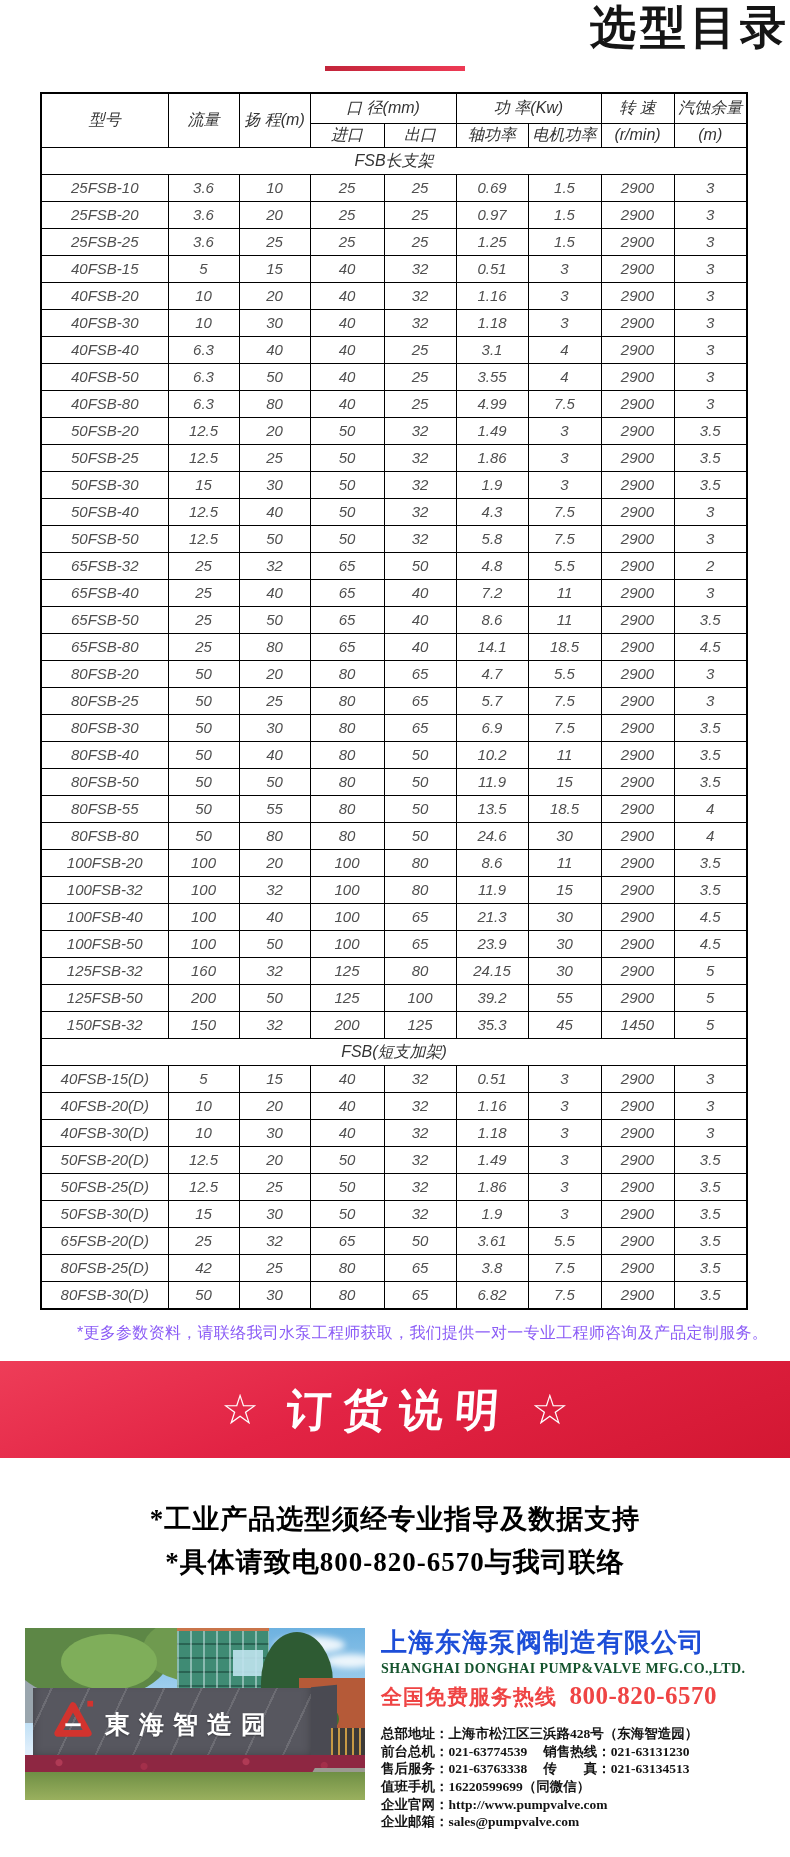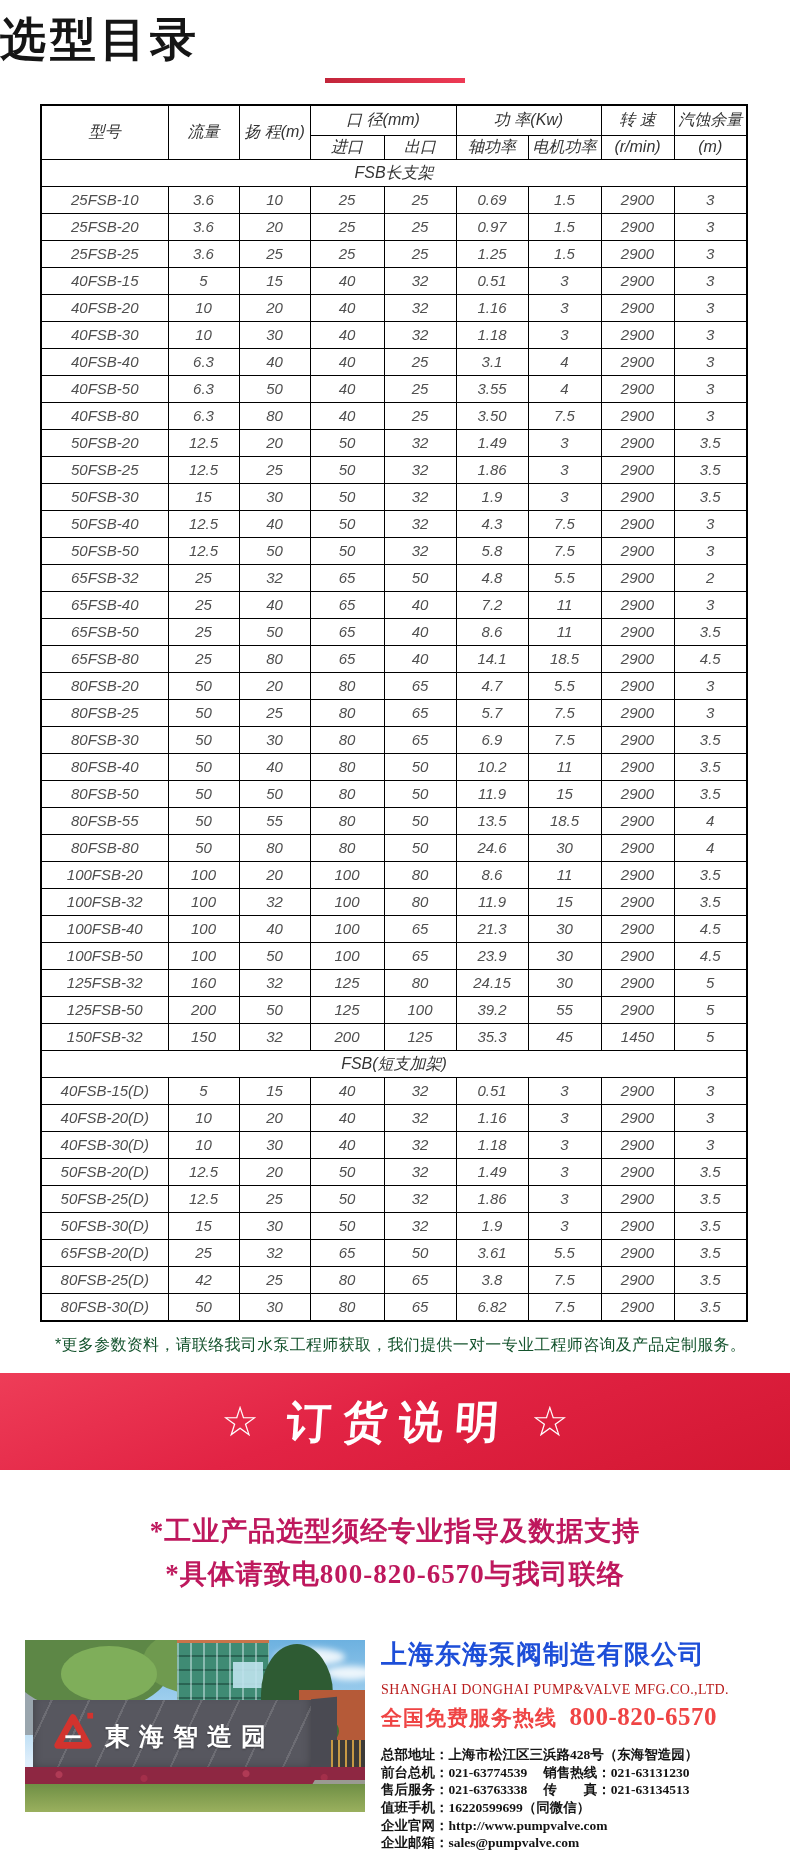--- a/index.html
+++ b/index.html
@@ -1,46 +1,46 @@
 <!DOCTYPE html>
 <html><head>
 <meta charset="utf-8">
 <style>
   html,body { margin:0; padding:0; }
   body {
     width:790px; height:1857px; background:#ffffff; overflow:hidden; position:relative;
     font-family:"Liberation Sans", sans-serif;
   }
   
-  .page-title { text-align:left; padding-top:12px; font-size:46px; font-weight:900;
+  .page-title { text-align:right; padding-top:0; font-size:46px; font-weight:900;
     color:#151515; letter-spacing:4px; line-height:1.18; }
   .title-underline { width:140px; height:5px; margin:12px auto 0;
     background:linear-gradient(90deg,#c2253a,#ee3a55); }
   
   .catalog-table { width:703px; margin:21px 0 0 40px; border-collapse:collapse;
     table-layout:fixed; border:2px solid #000;font-style:italic; }
   .catalog-table th, .catalog-table td { border:1px solid #000; text-align:center;
     padding:0; font-weight:400; font-size:15px; color:#4f4f4f; height:26px; line-height:1.05;
     overflow:hidden; white-space:nowrap; }
   .catalog-table thead th { font-size:16px; color:#333; }
   .catalog-table thead tr.hrow1 th { height:29px; }
   .catalog-table thead tr.hrow2 th { height:23px; }
   .catalog-table .section-row td { font-size:16px; color:#333; height:26px; }
   
-  .footnote { margin:13px 0 0 55px; font-size:16px; color:#14532d; letter-spacing:0.3px; }
+  .footnote { margin:13px 0 0 55px; font-size:16px; color:#8b5cf6; letter-spacing:0.3px;text-align:center; }
   
   .order-banner { margin-top:17px; height:97px;
     background:linear-gradient(160deg,#ee3d58 0%, #e22344 45%, #d31732 100%);
     display:flex; align-items:center; justify-content:center; }
   .order-banner .star { color:#fff; font-size:42px; margin:0 20px; line-height:1; }
   .order-banner .order-title { color:#fff; font-size:44px; font-weight:900;
     letter-spacing:12px; transform:skewX(-4deg); line-height:1; padding-left:8px; }
   
   .notices { margin-top:40px; }
-  .notice { text-align:center; color:#be185d; font-size:27px; font-weight:800;
+  .notice { text-align:center; color:#000000; font-size:27px; font-weight:800;
     line-height:43px; font-family:"Liberation Serif", serif; letter-spacing:1px; }
   
   .footer { display:flex; margin:44px 0 0 25px; }
   .photo { width:340px; height:172px; position:relative; overflow:hidden; flex:none; background:#bcd9ee; }
   .photo * { position:absolute; }
   .sky { left:0; top:0; width:100%; height:100%;
     background:linear-gradient(180deg,#6db1e0 0%,#a8d4f0 42%,#ddeefb 70%,#e8f3fb 100%); }
   .cloud { background:rgba(255,255,255,0.85); border-radius:50%; filter:blur(3px); }
   .cloud.c1 { left:250px; top:8px; width:70px; height:18px; }
   .cloud.c2 { left:300px; top:26px; width:50px; height:14px; }
@@ -76,22 +76,22 @@
     background-image:radial-gradient(circle at 10% 40%, #b03a55 0 3px, transparent 4px),
       radial-gradient(circle at 35% 60%, #a32f4a 0 3px, transparent 4px),
       radial-gradient(circle at 65% 35%, #b03a55 0 3px, transparent 4px),
       radial-gradient(circle at 88% 55%, #a32f4a 0 3px, transparent 4px); }
   .grass { left:0; top:144px; width:100%; height:28px;
     background:linear-gradient(180deg,#6f8f45,#9ab05e); }
   .drive { right:-10px; top:140px; width:70px; height:34px; background:#9a9a92;
     transform:skewX(-30deg); }
   .finfo { margin-left:16px; width:390px; }
   .company-cn { font-size:26px; font-weight:900; color:#1d4ed8; letter-spacing:1px; line-height:1.15; }
-  .company-en { font-size:14px; font-weight:400; color:#b91c1c; letter-spacing:0.4px;
-    font-family:"Liberation Serif", serif; margin-top:12px; white-space:nowrap; }
+  .company-en { font-size:14px; font-weight:700; color:#14532d; letter-spacing:0.4px;
+    font-family:"Liberation Serif", serif; margin-top:3px; white-space:nowrap; }
   .hotline { margin-top:5px; color:#ef4444; font-weight:900; }
   .hotline .h-label { font-size:21px; letter-spacing:1px; }
   .hotline .h-number { font-size:25px; letter-spacing:0.5px; margin-left:8px;
     font-family:"Liberation Serif", serif; }
   .contact-lines { margin-top:14px; }
   .contact-line { margin:0; font-size:13.5px; font-weight:700; color:#141414;
     line-height:17.6px; font-family:"Liberation Serif", serif; white-space:nowrap; }
   .c-value { margin-right:16px; }
 </style>
 </head>
@@ -222,21 +222,21 @@
         <td>4</td>
         <td>2900</td>
         <td>3</td>
       </tr>
       <tr>
         <td>40FSB-80</td>
         <td>6.3</td>
         <td>80</td>
         <td>40</td>
         <td>25</td>
-        <td>3.50</td>
+        <td>4.99</td>
         <td>7.5</td>
         <td>2900</td>
         <td>3</td>
       </tr>
       <tr>
         <td>50FSB-20</td>
         <td>12.5</td>
         <td>20</td>
         <td>50</td>
         <td>32</td>

